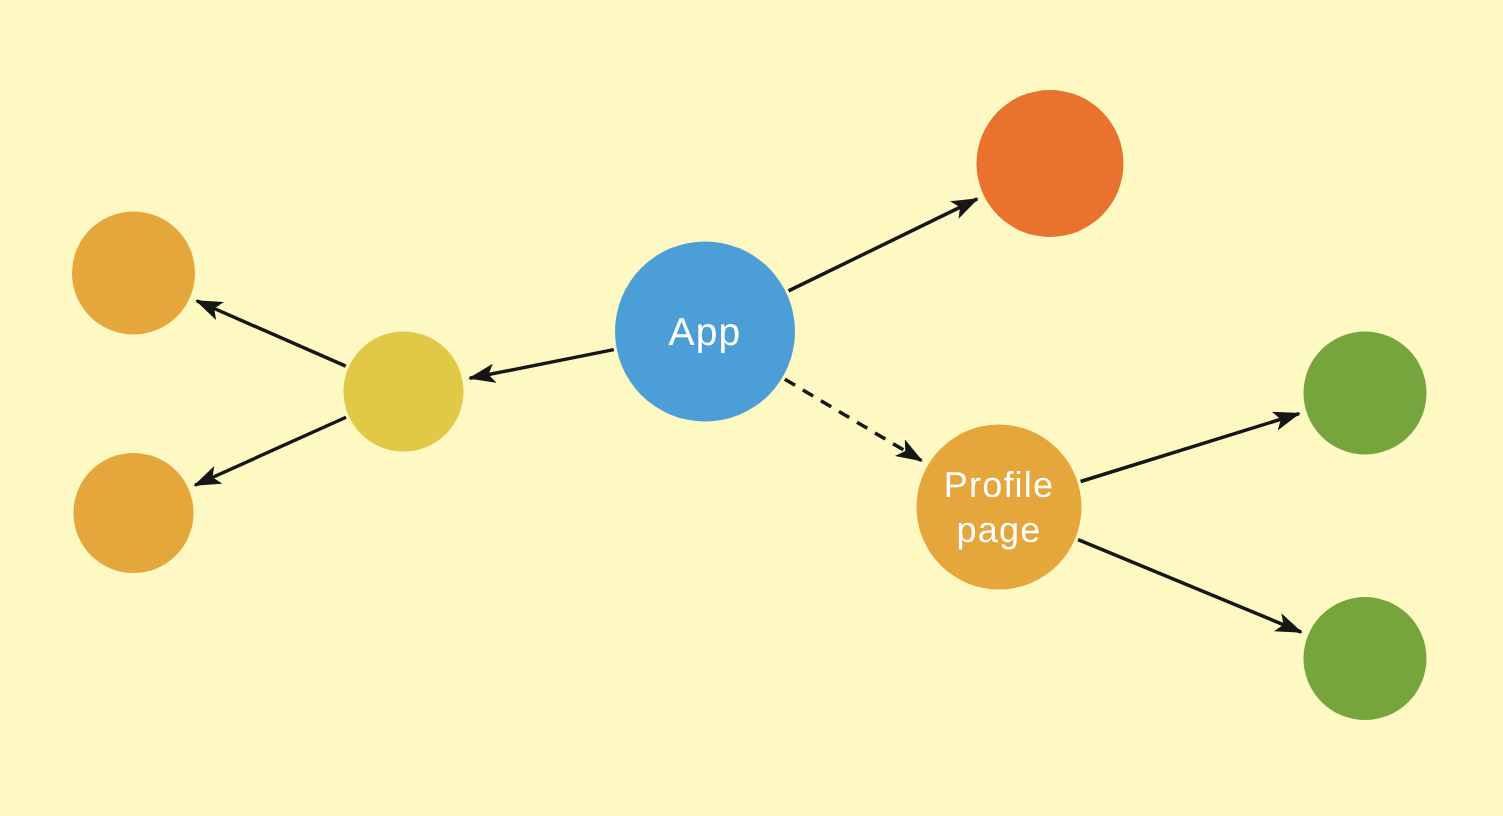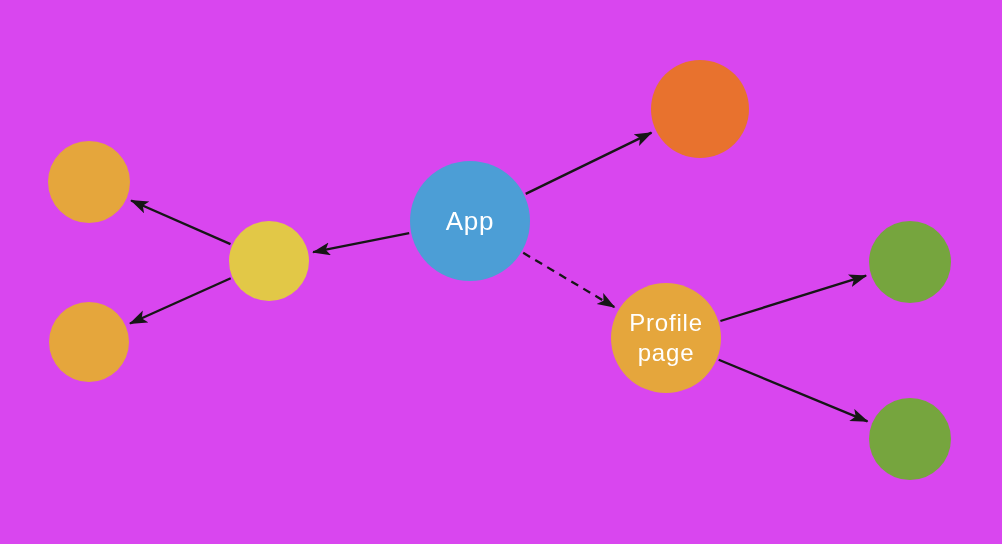--- a/index.html
+++ b/index.html
@@ -4,21 +4,21 @@
 <style>
   html, body {
     margin: 0;
     padding: 0;
     background: #ffffff;
   }
   .stage {
     position: relative;
     width: 1002px;
     height: 544px;
-    background: #d946ef;
+    background: #fef9c3;
     overflow: hidden;
     font-family: "Liberation Sans", sans-serif;
   }
   svg.diagram {
     display: block;
     width: 1002px;
     height: 544px;
   }
   .node-label {
     font-family: "Liberation Sans", sans-serif;

